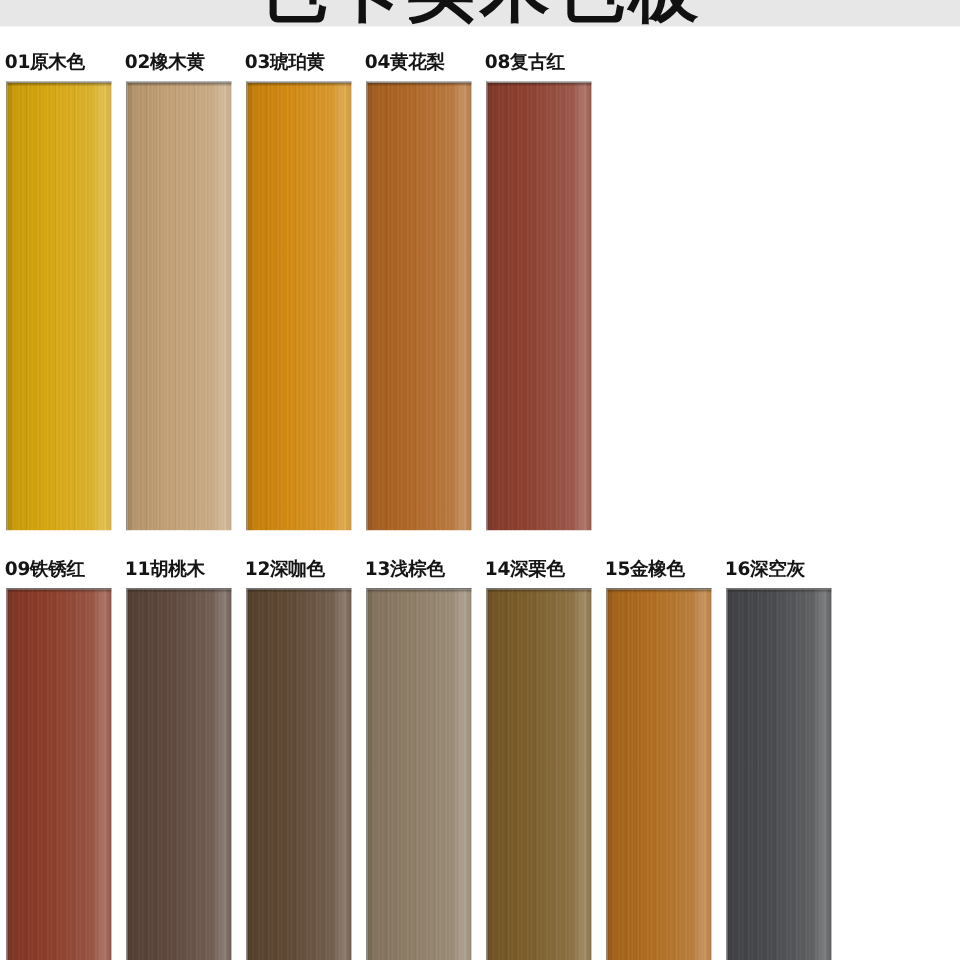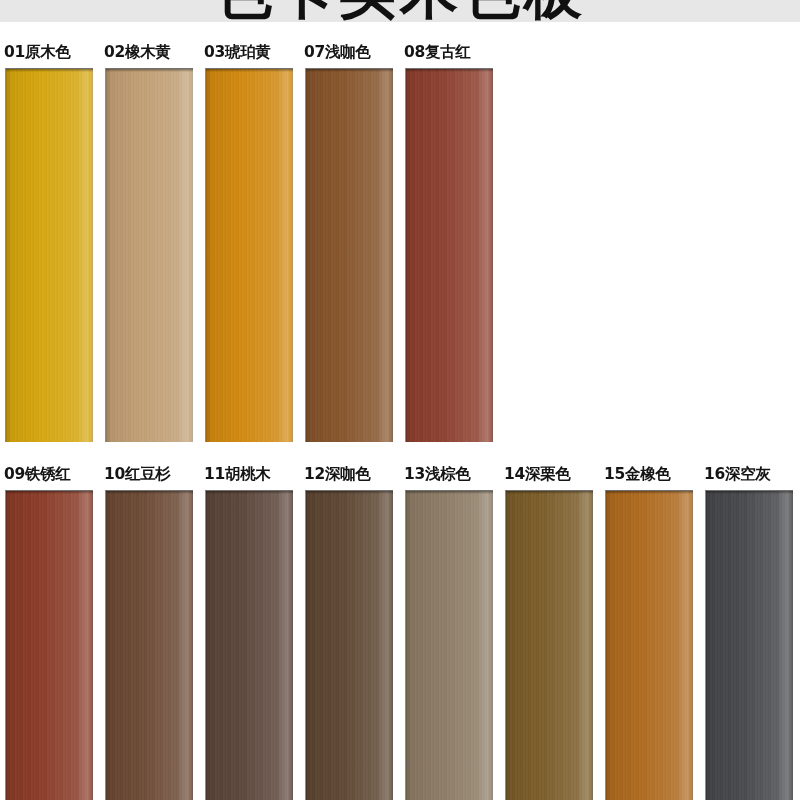--- a/index.html
+++ b/index.html
@@ -157,23 +157,23 @@
       <div class="swatch-cell">
         <div class="swatch-label">03琥珀黄</div>
         <div class="swatch-chip">
           <div class="chip-base" style="background: rgb(212, 137, 12);"></div>
           <div class="chip-grain"></div>
           <div class="chip-sheen"></div>
           <div class="chip-topedge"></div>
         </div>
       </div>
       <div class="swatch-cell">
-        <div class="swatch-label">07浅咖色</div>
-        <div class="swatch-chip">
-          <div class="chip-base" style="background: rgb(135, 84, 42);"></div>
+        <div class="swatch-label">04黄花梨</div>
+        <div class="swatch-chip">
+          <div class="chip-base" style="background: rgb(176, 101, 34);"></div>
           <div class="chip-grain"></div>
           <div class="chip-sheen"></div>
           <div class="chip-topedge"></div>
         </div>
       </div>
       <div class="swatch-cell">
         <div class="swatch-label">08复古红</div>
         <div class="swatch-chip">
           <div class="chip-base" style="background: rgb(142, 62, 45);"></div>
           <div class="chip-grain"></div>
@@ -186,29 +186,20 @@
       <div class="swatch-cell">
         <div class="swatch-label">09铁锈红</div>
         <div class="swatch-chip">
           <div class="chip-base" style="background: rgb(139, 58, 38);"></div>
           <div class="chip-grain"></div>
           <div class="chip-sheen"></div>
           <div class="chip-topedge"></div>
         </div>
       </div>
       <div class="swatch-cell">
-        <div class="swatch-label">10红豆杉</div>
-        <div class="swatch-chip">
-          <div class="chip-base" style="background: rgb(108, 73, 51);"></div>
-          <div class="chip-grain"></div>
-          <div class="chip-sheen"></div>
-          <div class="chip-topedge"></div>
-        </div>
-      </div>
-      <div class="swatch-cell">
         <div class="swatch-label">11胡桃木</div>
         <div class="swatch-chip">
           <div class="chip-base" style="background: rgb(92, 69, 57);"></div>
           <div class="chip-grain"></div>
           <div class="chip-sheen"></div>
           <div class="chip-topedge"></div>
         </div>
       </div>
       <div class="swatch-cell">
         <div class="swatch-label">12深咖色</div>

